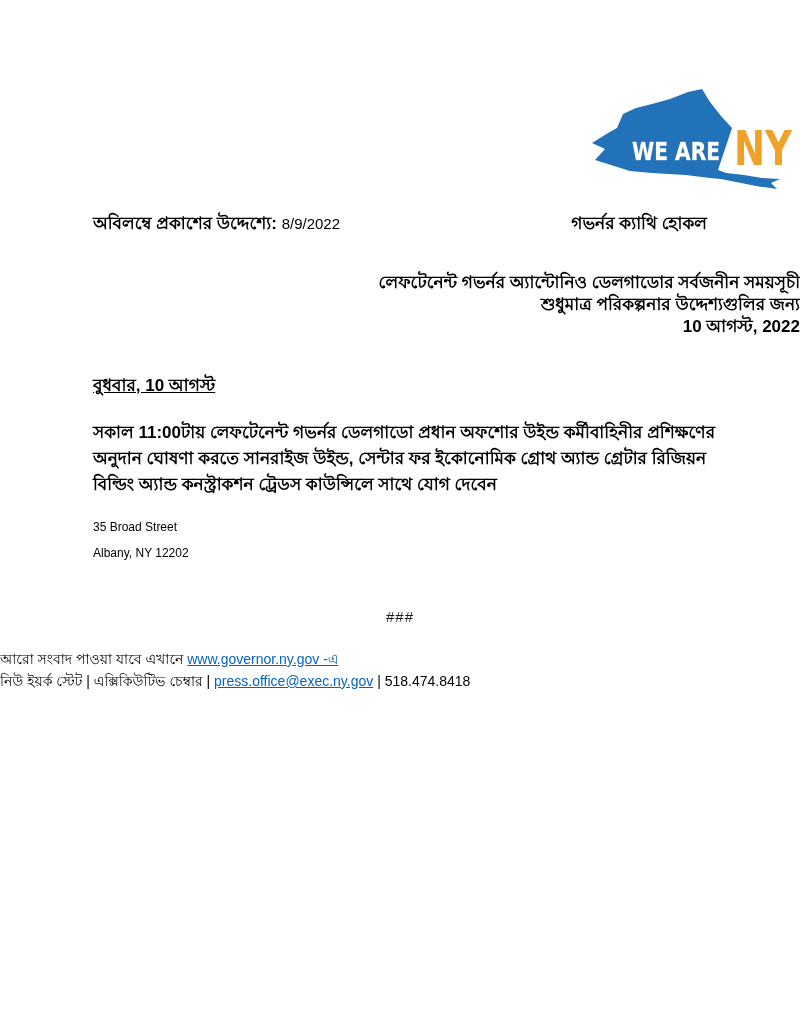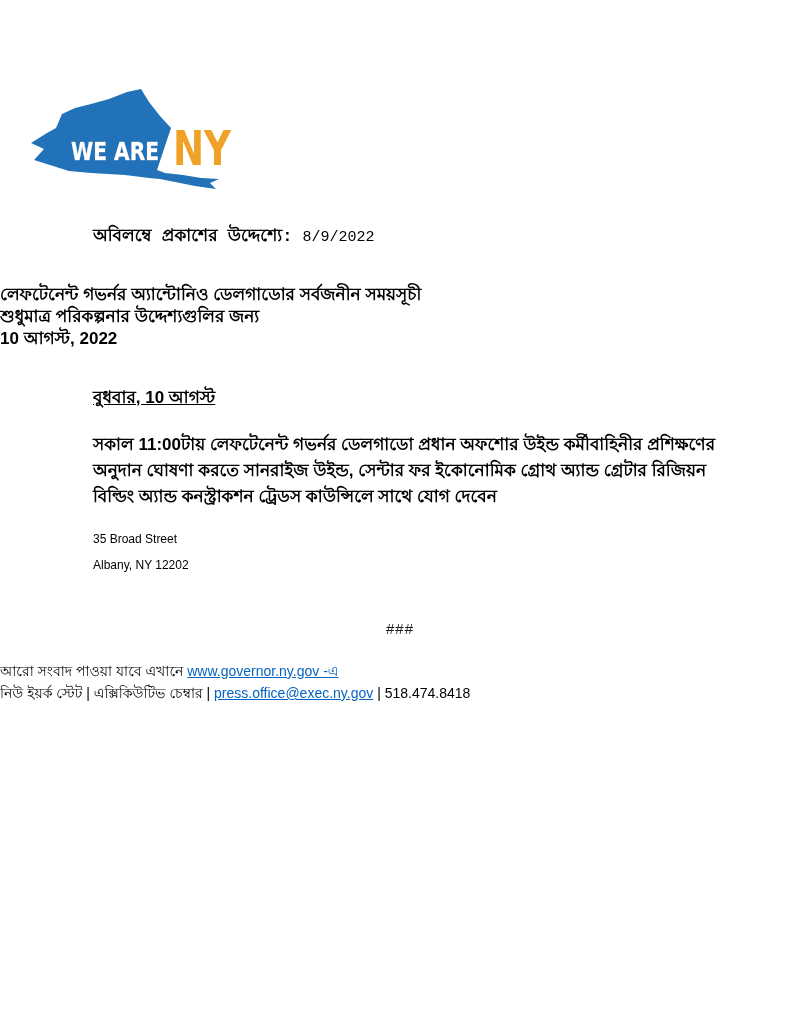--- a/index.html
+++ b/index.html
@@ -4,34 +4,34 @@
 <style>
   html,body { margin:0; padding:0; background:#ffffff; }
   .page {
     position:relative;
     width:800px; height:1035px;
     background:#ffffff;
     color:#000000;
     font-family:"Liberation Sans","DejaVu Sans",sans-serif;
     overflow:hidden;
   }
-  .logo-wrap { display:flex; justify-content:flex-start; padding-top:83px;padding-left:29px; }
+  .logo-wrap { display:flex; justify-content:flex-end; padding-top:83px;padding-left:29px; }
   .logo { width:210px; height:115px; }
   .logo text { font-family:"DejaVu Sans","Liberation Sans",sans-serif; font-weight:bold; }
 
   .meta-row {
     display:flex; justify-content:space-between; align-items:baseline;
-    margin:24px 93px 0 93px;
-    font-size:17px; font-weight:bold;font-family:Liberation Mono, monospace;
+    margin:12px 93px 0 93px;
+    font-size:17px; font-weight:bold;
   }
   .meta-date { font-weight:400; font-size:15px; }
 
   .headline {
     margin-top:34px;
-    text-align:left;
+    text-align:right;
     font-size:17px; font-weight:bold;
     line-height:22px;
   }
 
   .day-heading-row { margin:34px 93px 0 93px; }
   .day-heading {
     font-size:17px; font-weight:bold;
     text-decoration:underline;
     margin-top:38px;
   }
@@ -80,20 +80,21 @@
       <text x="42" y="77" font-size="25" fill="#ffffff" stroke="#c9c9c9" stroke-width="0.45" paint-order="stroke" textLength="88" lengthAdjust="spacingAndGlyphs">WE ARE</text>
       <text x="144" y="82" font-size="48" textLength="58" lengthAdjust="spacingAndGlyphs" fill="#F0A128">NY</text>
     </svg>
   </div>
 
   <div class="meta-row">
     <div class="meta-left">
       <span>অবিলম্বে প্রকাশের উদ্দেশ্যে:</span>
       <span class="meta-date">8/9/2022</span>
     </div>
+    <div class="meta-right">গভর্নর ক্যাথি হোকল</div>
   </div>
 
   <div class="headline">
     <div>লেফটেনেন্ট গভর্নর অ্যান্টোনিও ডেলগাডোর সর্বজনীন সময়সূচী</div>
     <div>শুধুমাত্র পরিকল্পনার উদ্দেশ্যগুলির জন্য</div>
     <div>10 আগস্ট, 2022</div>
   </div>
 
   <div class="day-heading-row">
     <span class="day-heading">বুধবার, 10 আগস্ট</span>

